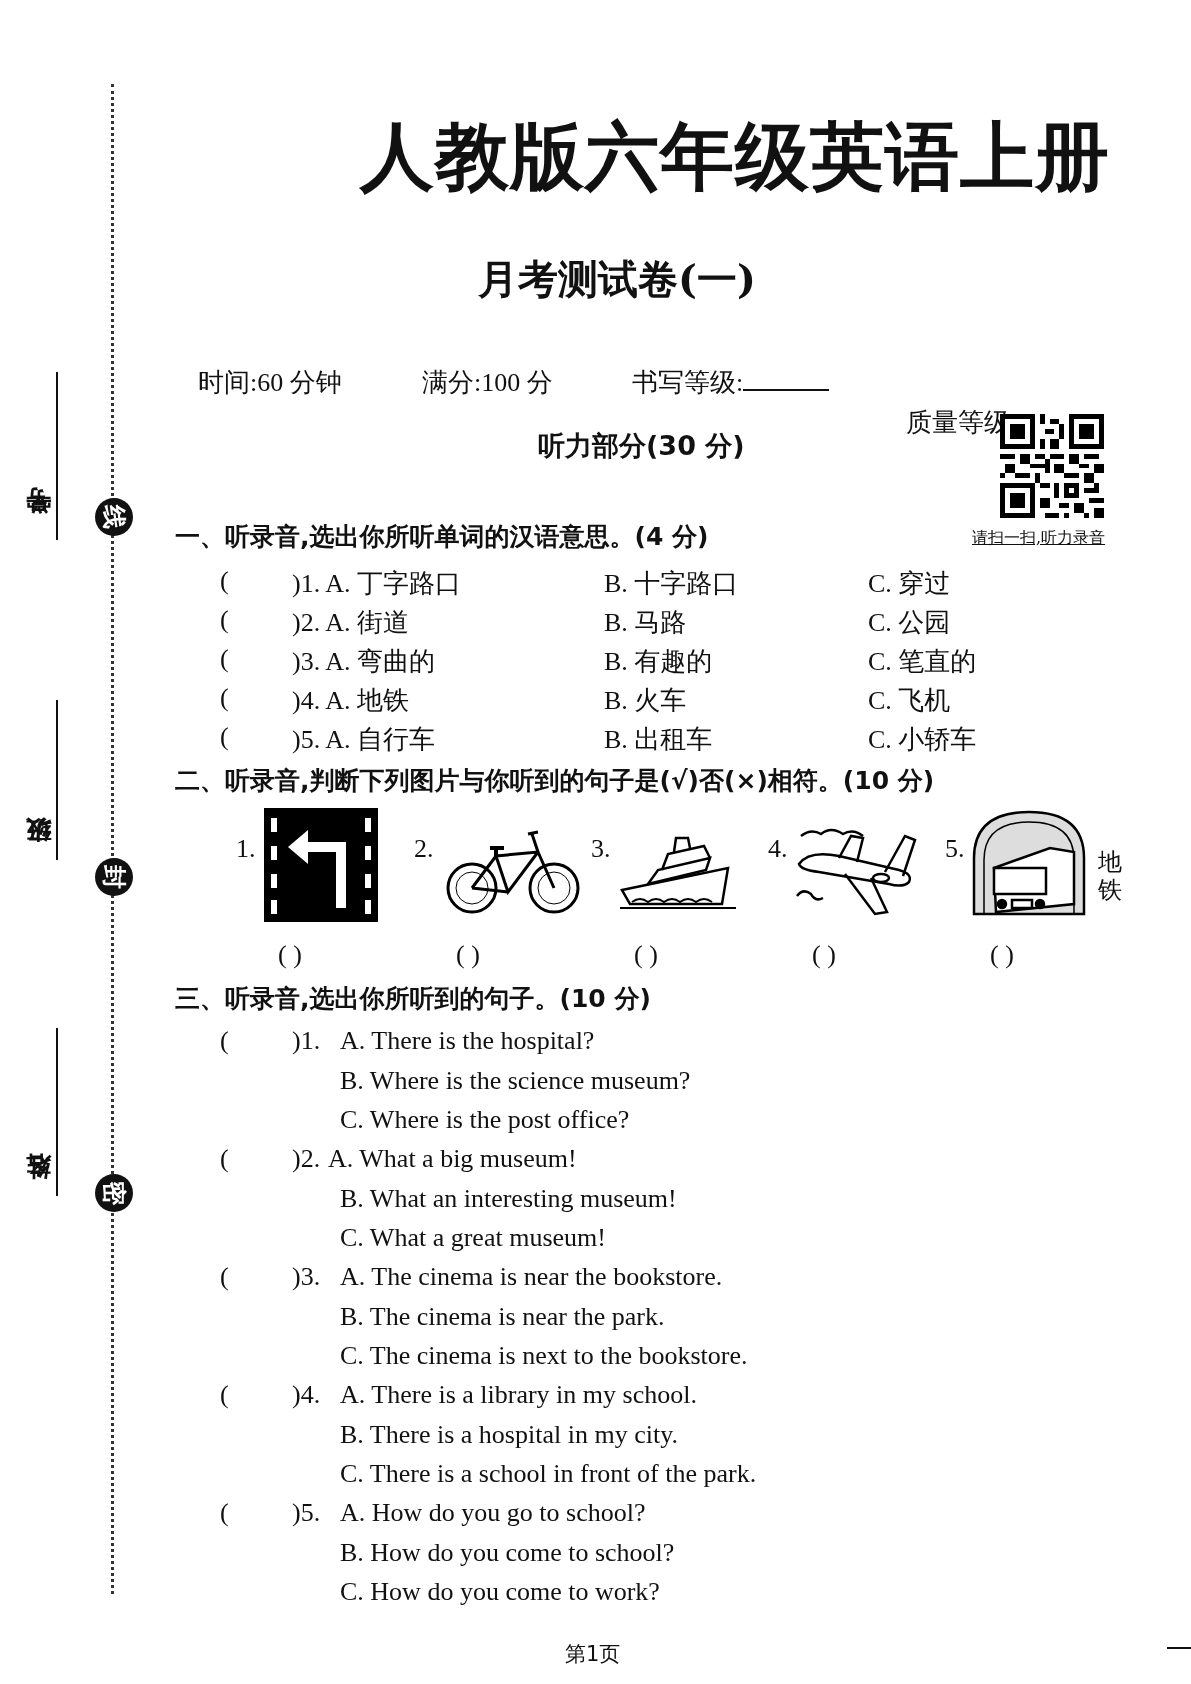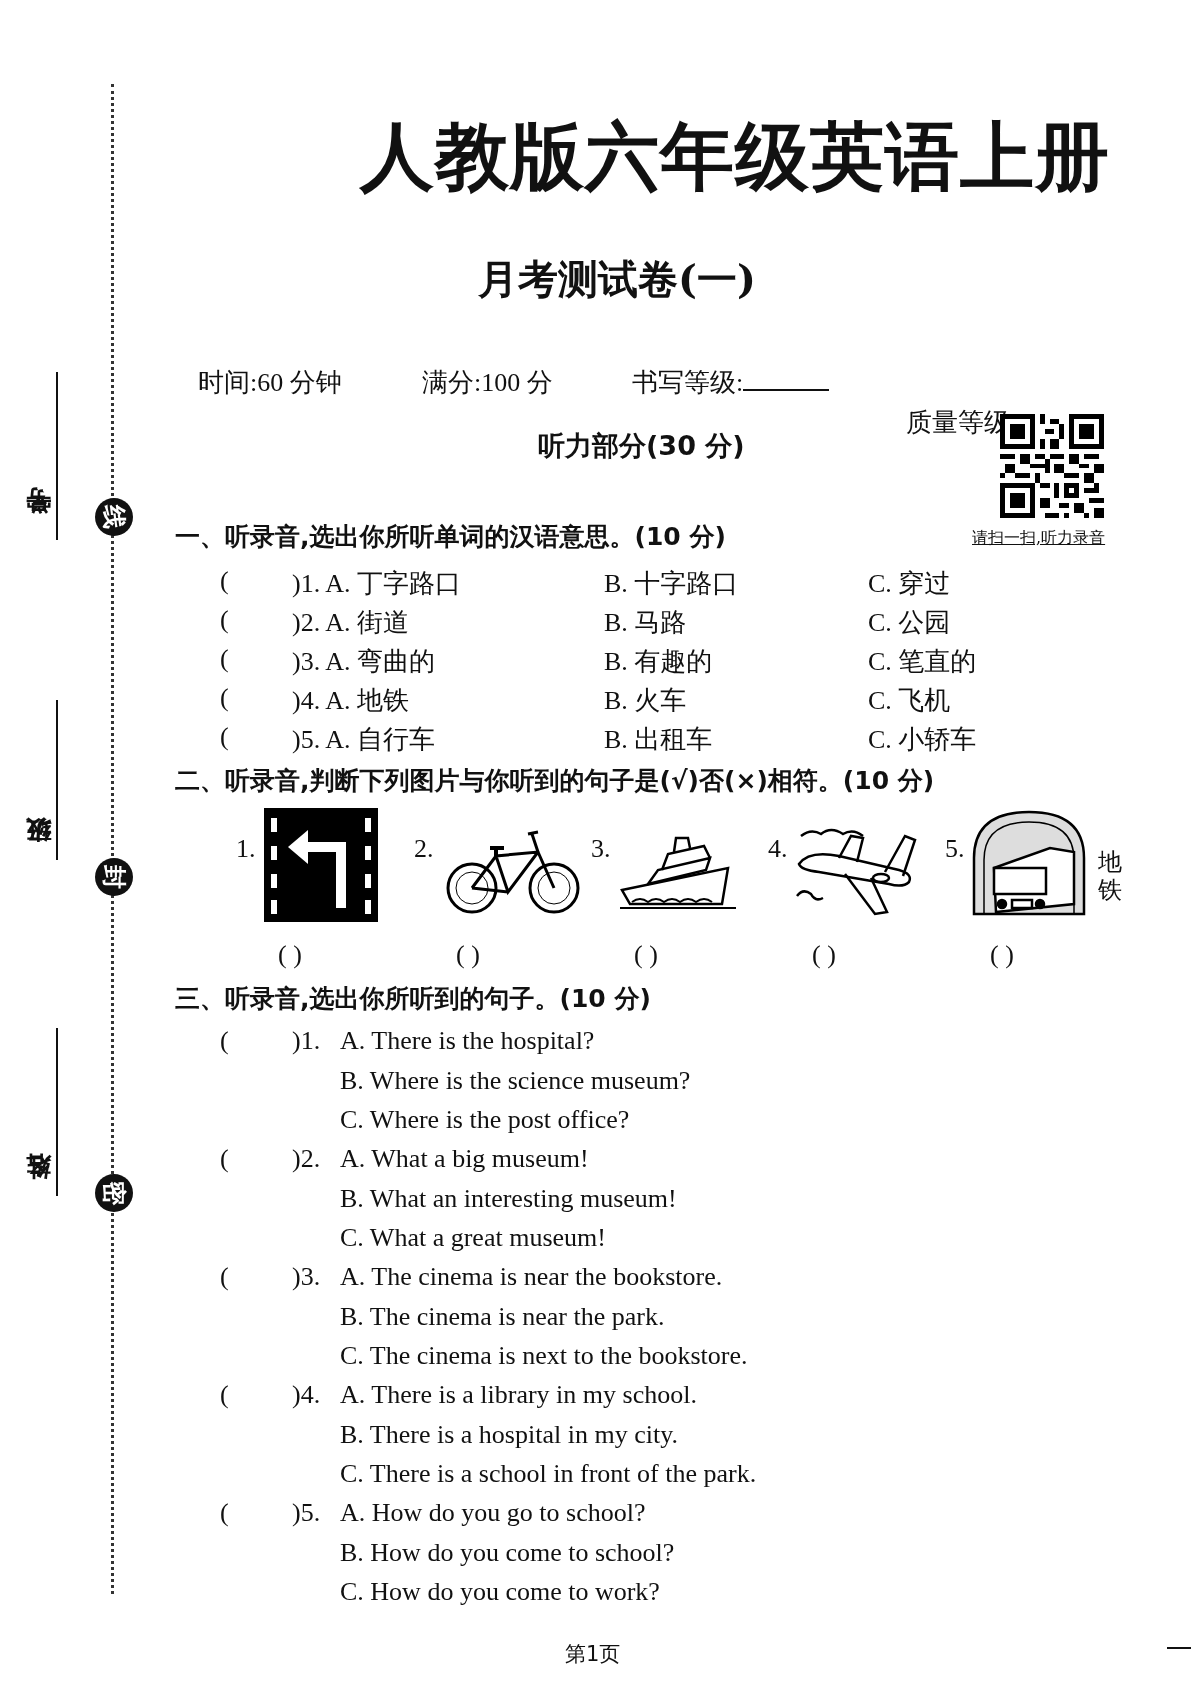--- a/index.html
+++ b/index.html
@@ -133,21 +133,21 @@
       <rect x="9" y="20" width="3" height="1"></rect>
         <rect x="13" y="20" width="1" height="1"></rect>
         <rect x="17" y="20" width="1" height="1"></rect>
     </g>
   </svg>
 </div>
 <div class="abs qr-caption">请扫一扫,听力录音</div>
 
 <div class="abs listen-head">听力部分(30 分)</div>
 
-<div class="abs section-heading" style="left:175px;top:520px;">一、听录音,选出你所听单词的汉语意思。(10 分)</div>
+<div class="abs section-heading" style="left:175px;top:520px;">一、听录音,选出你所听单词的汉语意思。(4 分)</div>
 
 <div class="row" style="top:566px;left:0;width:1191px;">
   <span class="paren-l">(</span>
   <span class="qnum">)1. A. 丁字路口</span>
   <span class="optB">B. 十字路口</span>
   <span class="optC">C. 穿过</span>
 </div>
 <div class="row" style="top:605px;left:0;width:1191px;">
   <span class="paren-l">(</span>
   <span class="qnum">)2. A. 街道</span>
@@ -257,21 +257,21 @@
 <div>
   <span class="s3" style="left:220px;top:1026px;">(</span>
   <span class="s3" style="left:292px;top:1026px;">)1.</span>
   <span class="s3" style="left:340px;top:1026px;">A. There is the hospital?</span>
   <span class="s3" style="left:340px;top:1066px;">B. Where is the science museum?</span>
   <span class="s3" style="left:340px;top:1105px;">C. Where is the post office?</span>
 </div>
 <div>
   <span class="s3" style="left:220px;top:1144px;">(</span>
   <span class="s3" style="left:292px;top:1144px;">)2.</span>
-  <span class="s3" style="left:340px;top:1144px;">A. What a big museum!</span>
+  <span class="s3" style="left:328px;top:1144px;">A. What a big museum!</span>
   <span class="s3" style="left:340px;top:1184px;">B. What an interesting museum!</span>
   <span class="s3" style="left:340px;top:1223px;">C. What a great museum!</span>
 </div>
 <div>
   <span class="s3" style="left:220px;top:1262px;">(</span>
   <span class="s3" style="left:292px;top:1262px;">)3.</span>
   <span class="s3" style="left:340px;top:1262px;">A. The cinema is near the bookstore.</span>
   <span class="s3" style="left:340px;top:1302px;">B. The cinema is near the park.</span>
   <span class="s3" style="left:340px;top:1341px;">C. The cinema is next to the bookstore.</span>
 </div>

